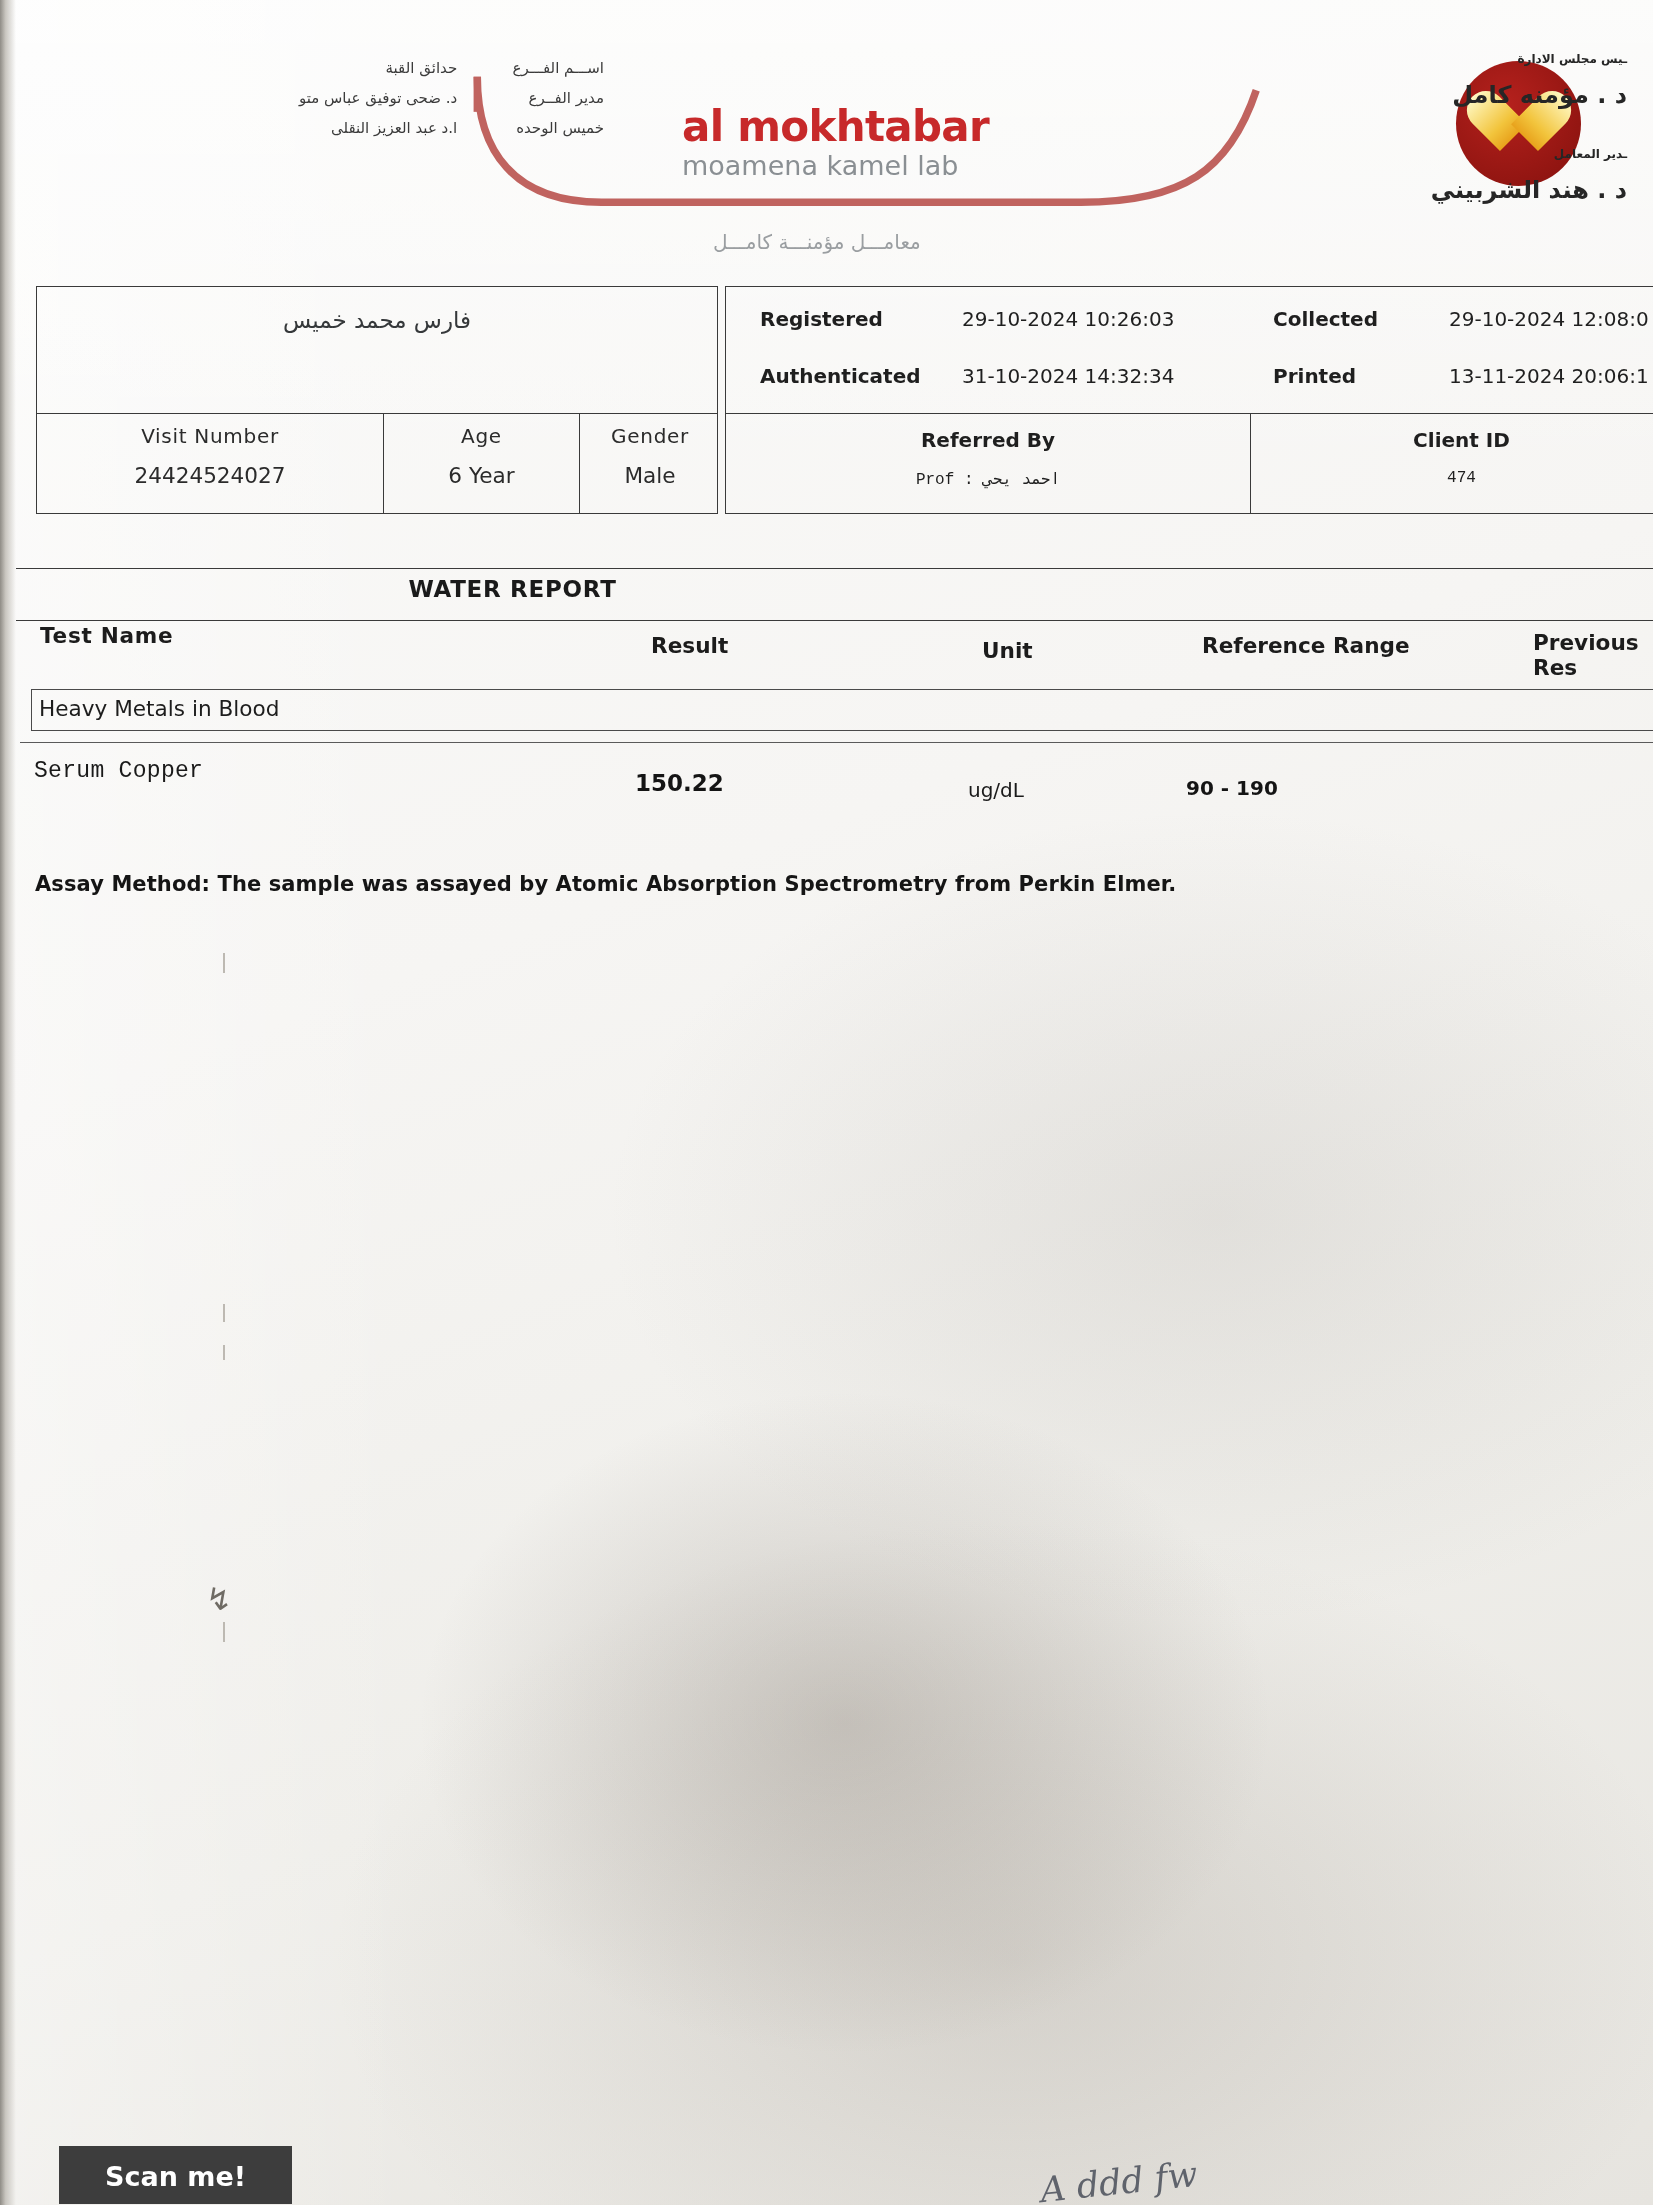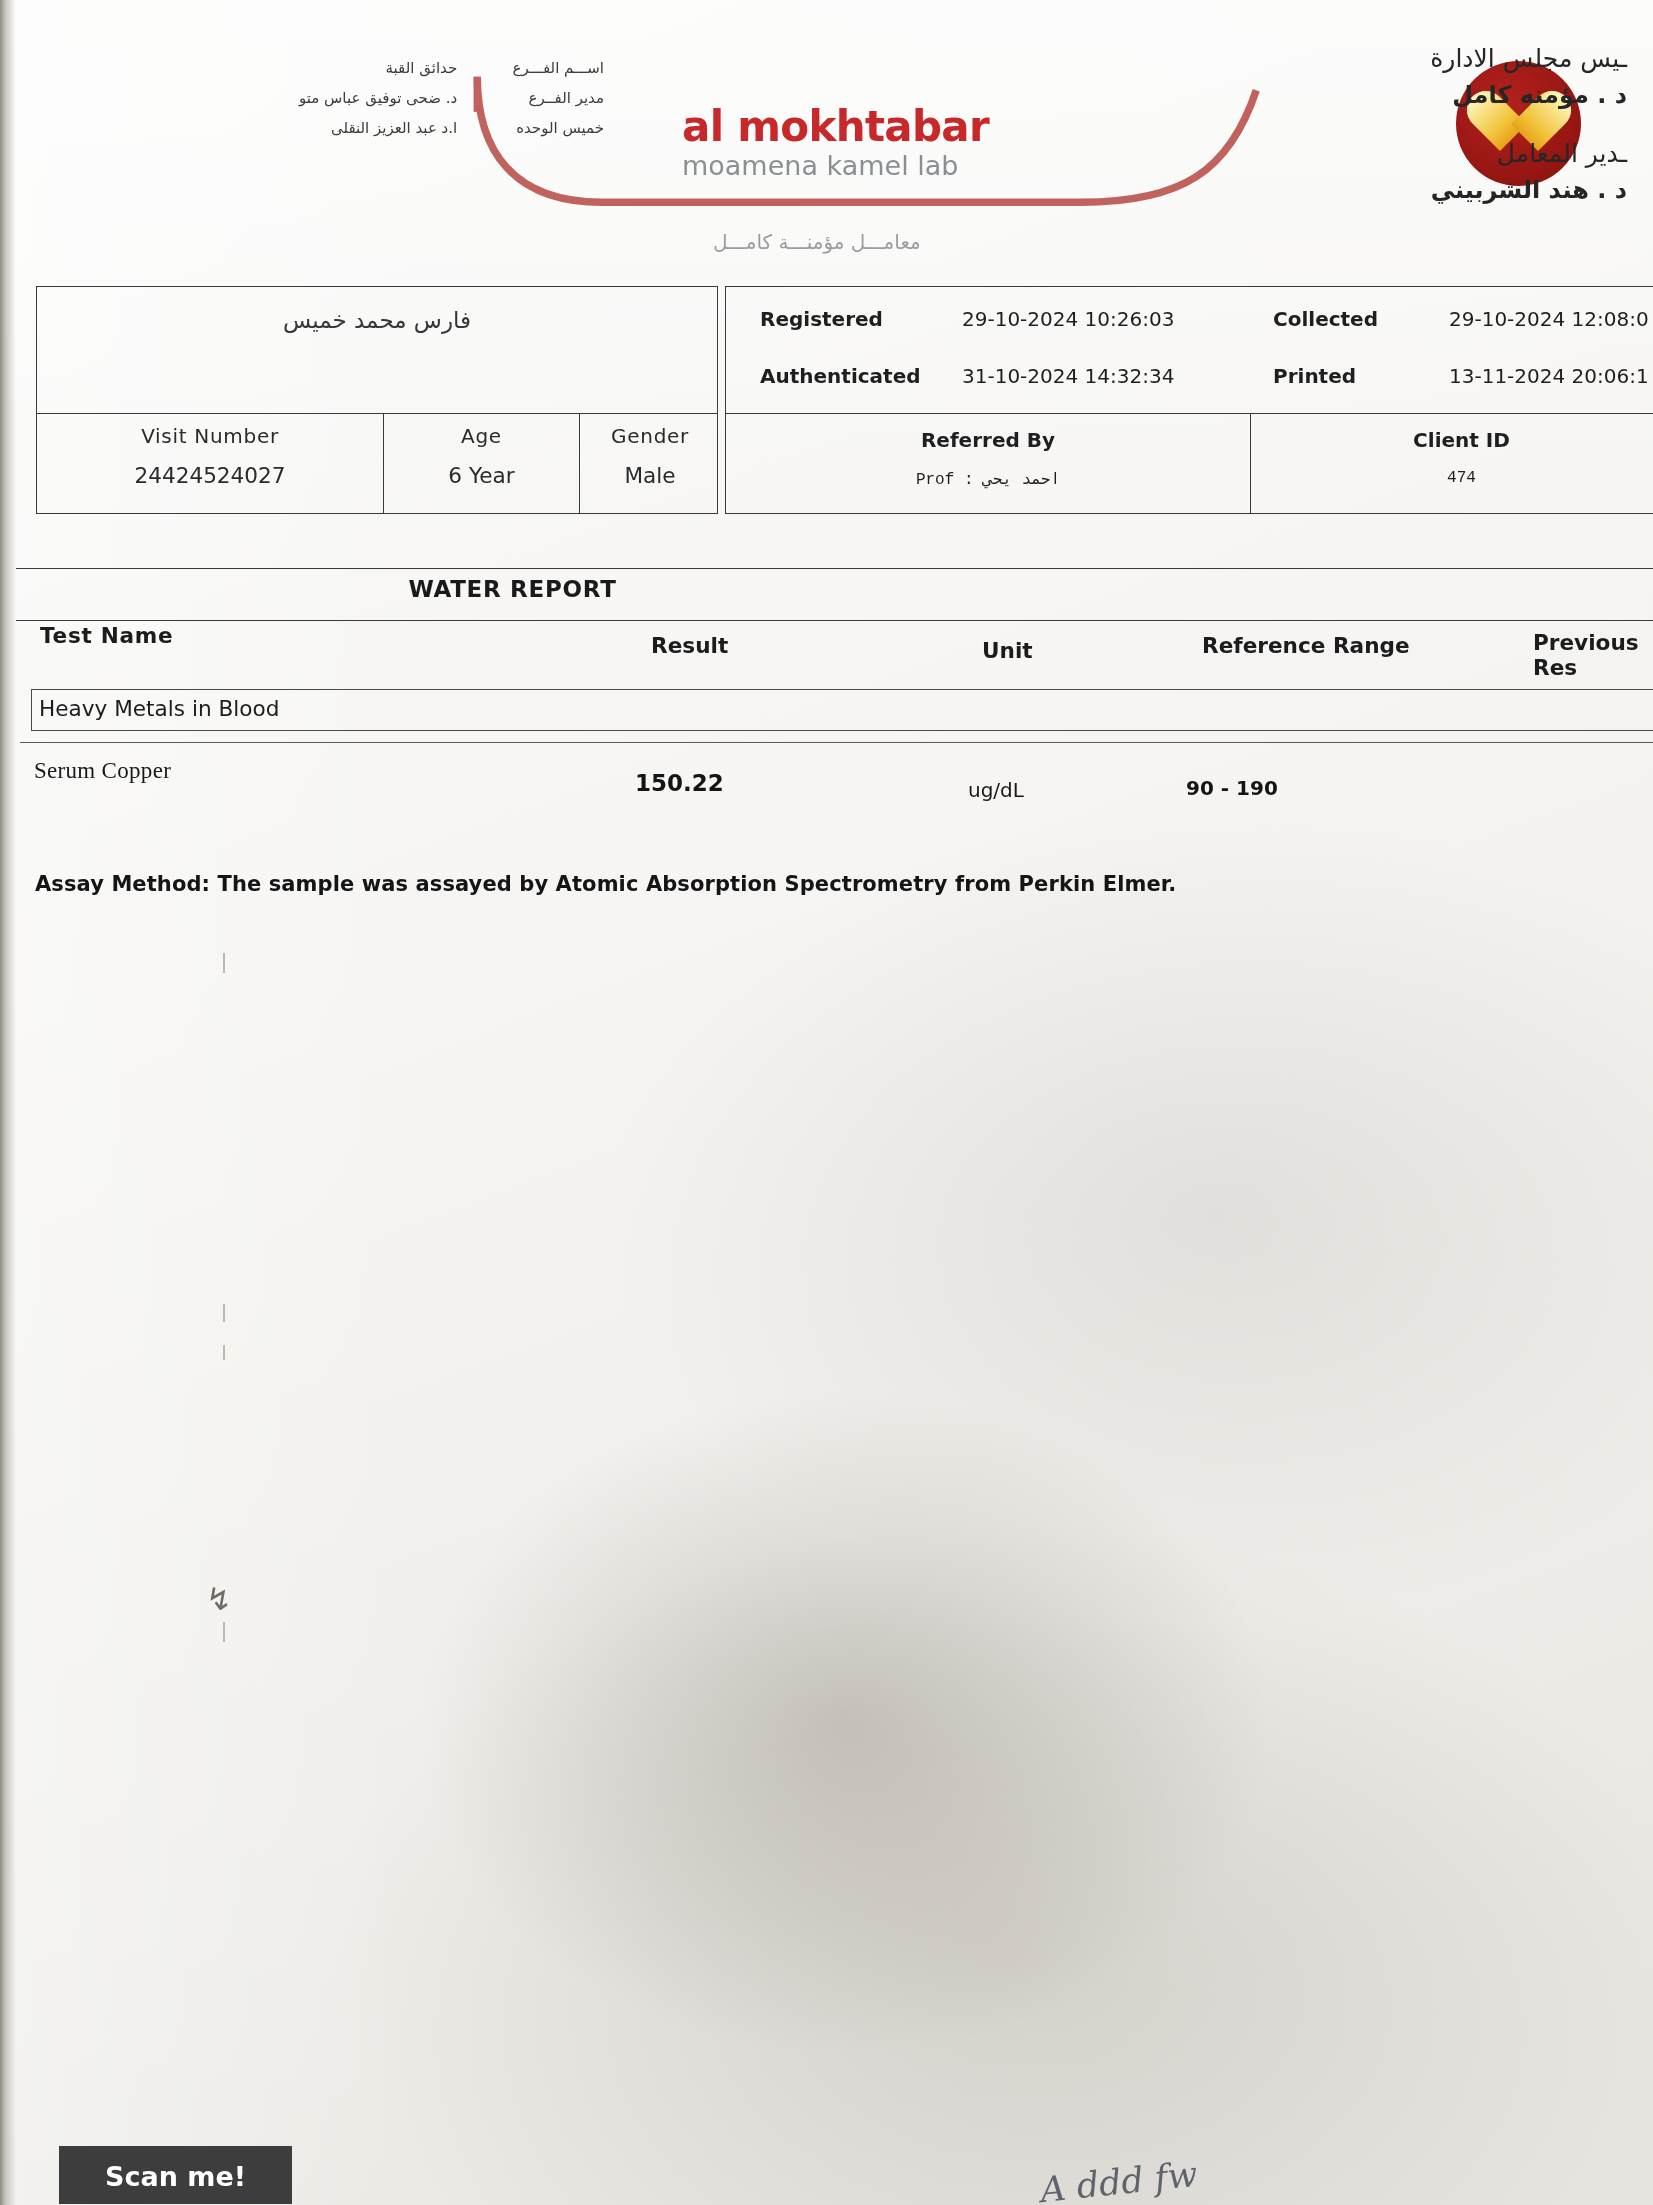--- a/index.html
+++ b/index.html
@@ -128,21 +128,21 @@
 
   .mgmt {
     position: absolute;
     right: 27px; top: 41px;
     width: 446px;
     text-align: right;
     direction: rtl;
     color: #262626;
     font-family: "DejaVu Sans", sans-serif;
   }
-  .mgmt .l1 { font-size: 25px; font-weight: normal; line-height: 36px; }
+  .mgmt .l1 { font-size: 12px; font-weight: bold; line-height: 36px; }
   .mgmt .l2 { font-size: 24px; font-weight: bold; line-height: 36px; }
   .mgmt .sp { height: 23px; }
 
   
   .pat-block { position:absolute; left: 16px; top: 286px; width: 1638px; height: 230px; }
   .bx { position:absolute; border: 1.4px solid #3a3a3a; box-sizing: border-box; }
 
   .pn-box  { left: 20px;  top: 0;    width: 682px; height: 128px; }
   .vn-box  { left: 20px;  top: 127px; width: 682px; height: 101px; }
   .reg-box { left: 709px; top: 0;    width: 946px; height: 128px; }
@@ -197,21 +197,21 @@
     border: 1.4px solid #4a4a4a; border-right: none; box-sizing:border-box;
   }
   .group-label {
     position:absolute; left: 39px; top: 696px;
     font-size: 21.6px; color:#1d1d1d; font-family:"DejaVu Sans", sans-serif;
   }
   .row-line {
     position:absolute; left: 20px; top: 742px; width: 1634px; height: 1.4px;
     background: #5a5a5a;
   }
-  .res-name { position:absolute; left: 34px; top: 758px; font-size: 23px; color:#1a1a1a; letter-spacing:0.3px; font-family:Liberation Serif, serif;}
+  .res-name { position:absolute; left: 34px; top: 758px; font-size: 23px; color:#1a1a1a; letter-spacing:0.3px; font-family:Liberation Mono, monospace;}
   .res-val  { position:absolute; left: 635px; top: 770px; font-size: 23px; font-weight: bold; color:#141414; font-family:"DejaVu Sans", sans-serif;}
   .res-unit { position:absolute; left: 968px; top: 778px; font-size: 20px; color:#1a1a1a; font-family:"DejaVu Sans", sans-serif;}
   .res-ref  { position:absolute; left: 1186px; top: 776px; font-size: 20px; font-weight: bold; color:#141414; font-family:"DejaVu Sans", sans-serif;}
 
   .assay {
     position:absolute; left: 35px; top: 872px; width: 1486px;
     font-size: 21px; font-weight: bold; color:#151515;
     font-family:"DejaVu Sans", sans-serif; letter-spacing:0.1px;
   }
 

